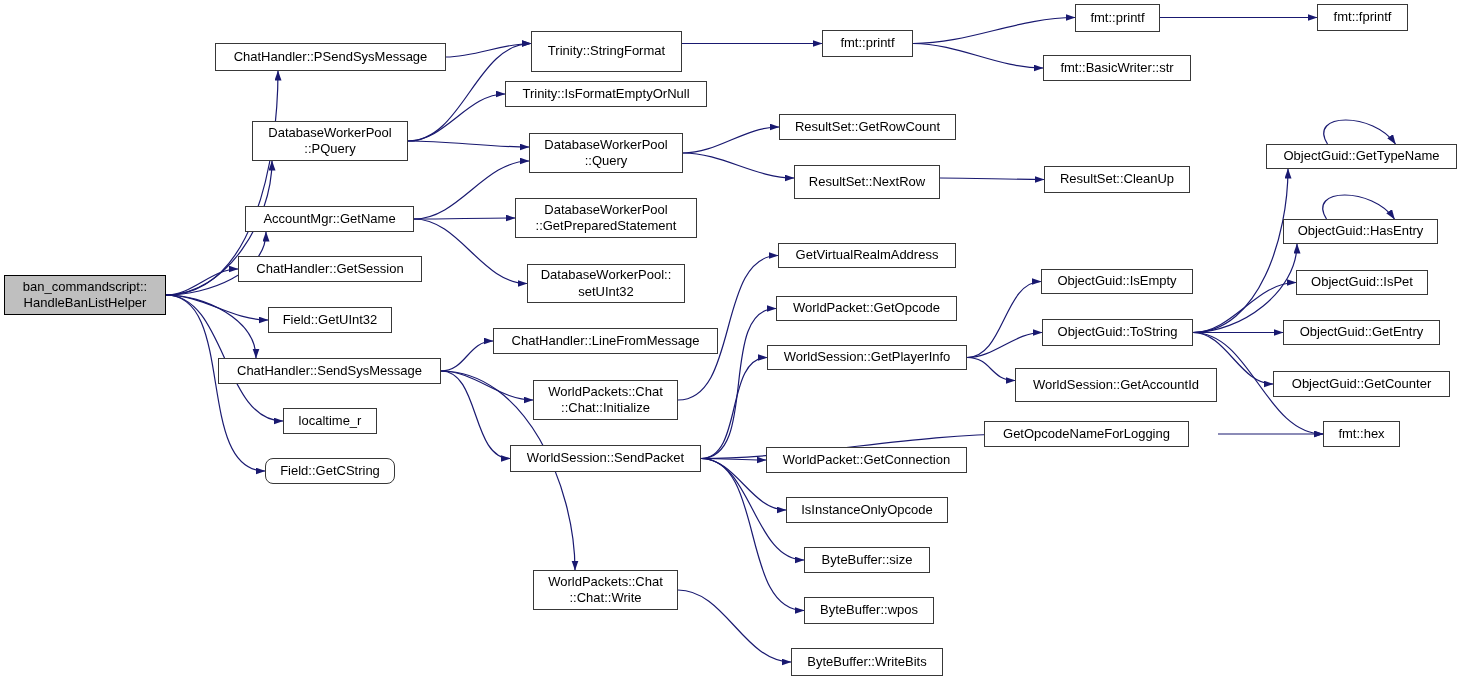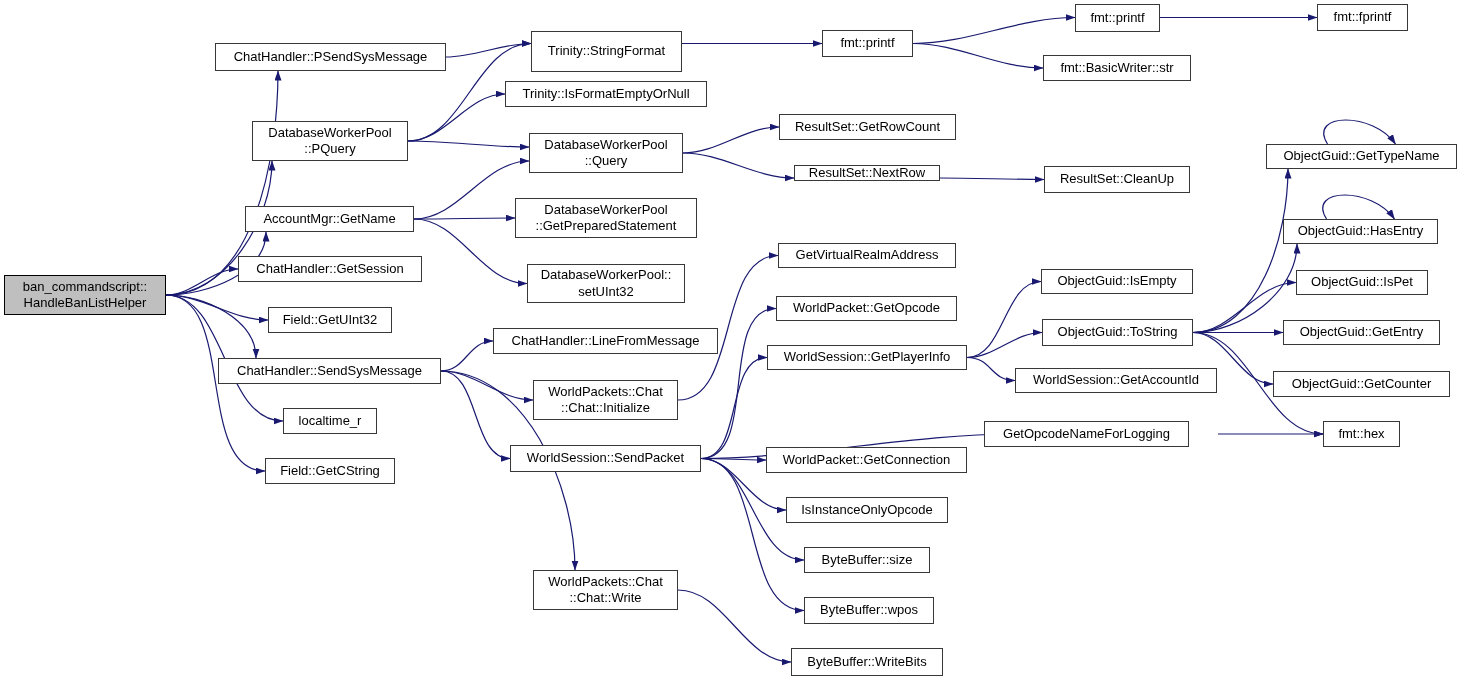--- a/index.html
+++ b/index.html
@@ -89,53 +89,53 @@
       <div class="node root" style="left: 4px; top: 275px; width: 162px; height: 40px;">ban_commandscript::
 HandleBanListHelper</div>
       <div class="node" style="left: 215px; top: 43px; width: 231px; height: 28px;">ChatHandler::PSendSysMessage</div>
       <div class="node" style="left: 252px; top: 121px; width: 156px; height: 40px;">DatabaseWorkerPool
 ::PQuery</div>
       <div class="node" style="left: 245px; top: 206px; width: 169px; height: 26px;">AccountMgr::GetName</div>
       <div class="node" style="left: 238px; top: 256px; width: 184px; height: 26px;">ChatHandler::GetSession</div>
       <div class="node" style="left: 268px; top: 307px; width: 124px; height: 26px;">Field::GetUInt32</div>
       <div class="node" style="left: 218px; top: 358px; width: 223px; height: 26px;">ChatHandler::SendSysMessage</div>
       <div class="node" style="left: 283px; top: 408px; width: 94px; height: 26px;">localtime_r</div>
-      <div class="node" style="left: 265px; top: 458px; width: 130px; height: 26px;">Field::GetCString</div>
+      <div class="node" style="left: 265px; top: 458px; width: 130px; height: 26px; border-radius: 8px;">Field::GetCString</div>
       <div class="node" style="left: 531px; top: 31px; width: 151px; height: 41px;">Trinity::StringFormat</div>
       <div class="node" style="left: 505px; top: 81px; width: 202px; height: 26px;">Trinity::IsFormatEmptyOrNull</div>
       <div class="node" style="left: 529px; top: 133px; width: 154px; height: 40px;">DatabaseWorkerPool
 ::Query</div>
       <div class="node" style="left: 515px; top: 198px; width: 182px; height: 40px;">DatabaseWorkerPool
 ::GetPreparedStatement</div>
       <div class="node" style="left: 527px; top: 264px; width: 158px; height: 39px;">DatabaseWorkerPool::
 setUInt32</div>
       <div class="node" style="left: 493px; top: 328px; width: 225px; height: 26px;">ChatHandler::LineFromMessage</div>
       <div class="node" style="left: 533px; top: 380px; width: 145px; height: 40px;">WorldPackets::Chat
 ::Chat::Initialize</div>
       <div class="node" style="left: 510px; top: 445px; width: 191px; height: 27px;">WorldSession::SendPacket</div>
       <div class="node" style="left: 533px; top: 570px; width: 145px; height: 40px;">WorldPackets::Chat
 ::Chat::Write</div>
       <div class="node" style="left: 822px; top: 30px; width: 91px; height: 27px;">fmt::printf</div>
       <div class="node" style="left: 1075px; top: 4px; width: 85px; height: 28px;">fmt::printf</div>
       <div class="node" style="left: 1317px; top: 4px; width: 91px; height: 27px;">fmt::fprintf</div>
       <div class="node" style="left: 1043px; top: 55px; width: 148px; height: 26px;">fmt::BasicWriter::str</div>
       <div class="node" style="left: 779px; top: 114px; width: 177px; height: 26px;">ResultSet::GetRowCount</div>
-      <div class="node" style="left: 794px; top: 165px; width: 146px; height: 16px;">ResultSet::NextRow</div>
+      <div class="node" style="left: 794px; top: 165px; width: 146px; height: 34px;">ResultSet::NextRow</div>
       <div class="node" style="left: 1044px; top: 166px; width: 146px; height: 27px;">ResultSet::CleanUp</div>
       <div class="node" style="left: 778px; top: 243px; width: 178px; height: 25px;">GetVirtualRealmAddress</div>
       <div class="node" style="left: 776px; top: 296px; width: 181px; height: 25px;">WorldPacket::GetOpcode</div>
       <div class="node" style="left: 767px; top: 345px; width: 200px; height: 25px;">WorldSession::GetPlayerInfo</div>
       <div class="node" style="left: 766px; top: 447px; width: 201px; height: 26px;">WorldPacket::GetConnection</div>
       <div class="node" style="left: 786px; top: 497px; width: 162px; height: 26px;">IsInstanceOnlyOpcode</div>
       <div class="node" style="left: 804px; top: 547px; width: 126px; height: 26px;">ByteBuffer::size</div>
       <div class="node" style="left: 804px; top: 597px; width: 130px; height: 27px;">ByteBuffer::wpos</div>
       <div class="node" style="left: 791px; top: 648px; width: 152px; height: 28px;">ByteBuffer::WriteBits</div>
       <div class="node" style="left: 1041px; top: 269px; width: 152px; height: 25px;">ObjectGuid::IsEmpty</div>
       <div class="node" style="left: 1042px; top: 319px; width: 151px; height: 27px;">ObjectGuid::ToString</div>
-      <div class="node" style="left: 1015px; top: 368px; width: 202px; height: 25px;">WorldSession::GetAccountId</div>
+      <div class="node" style="left: 1015px; top: 368px; width: 202px; height: 34px;">WorldSession::GetAccountId</div>
       <div class="node" style="left: 984px; top: 421px; width: 205px; height: 26px;">GetOpcodeNameForLogging</div>
       <div class="node" style="left: 1266px; top: 144px; width: 191px; height: 25px;">ObjectGuid::GetTypeName</div>
       <div class="node" style="left: 1283px; top: 219px; width: 155px; height: 25px;">ObjectGuid::HasEntry</div>
       <div class="node" style="left: 1296px; top: 270px; width: 132px; height: 25px;">ObjectGuid::IsPet</div>
       <div class="node" style="left: 1283px; top: 320px; width: 157px; height: 25px;">ObjectGuid::GetEntry</div>
       <div class="node" style="left: 1273px; top: 371px; width: 177px; height: 26px;">ObjectGuid::GetCounter</div>
       <div class="node" style="left: 1323px; top: 421px; width: 77px; height: 26px;">fmt::hex</div>
     </div>
 </div>
 

